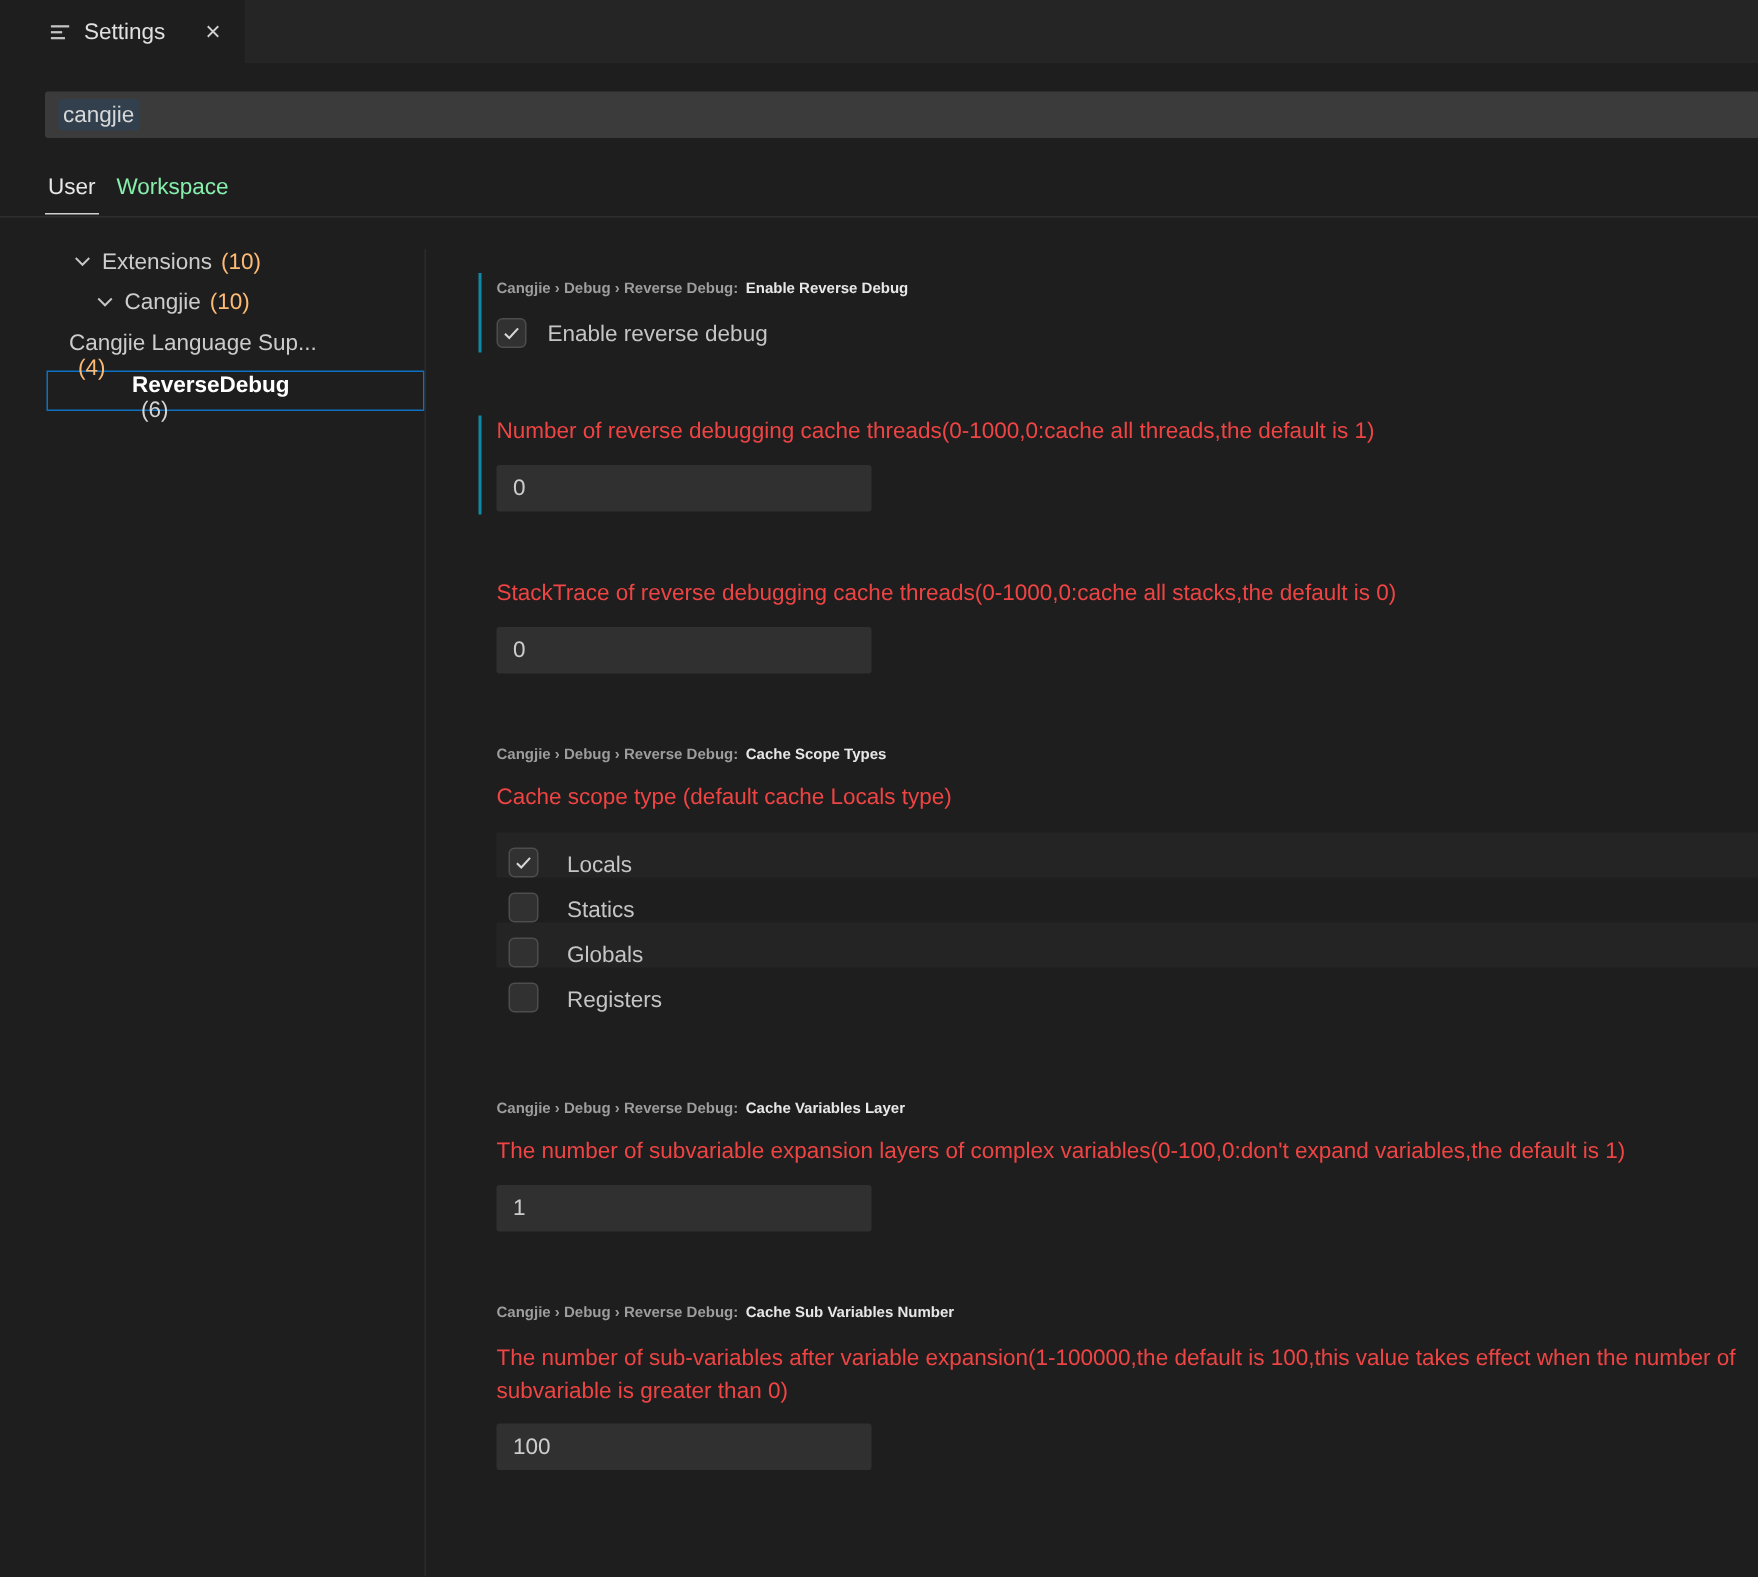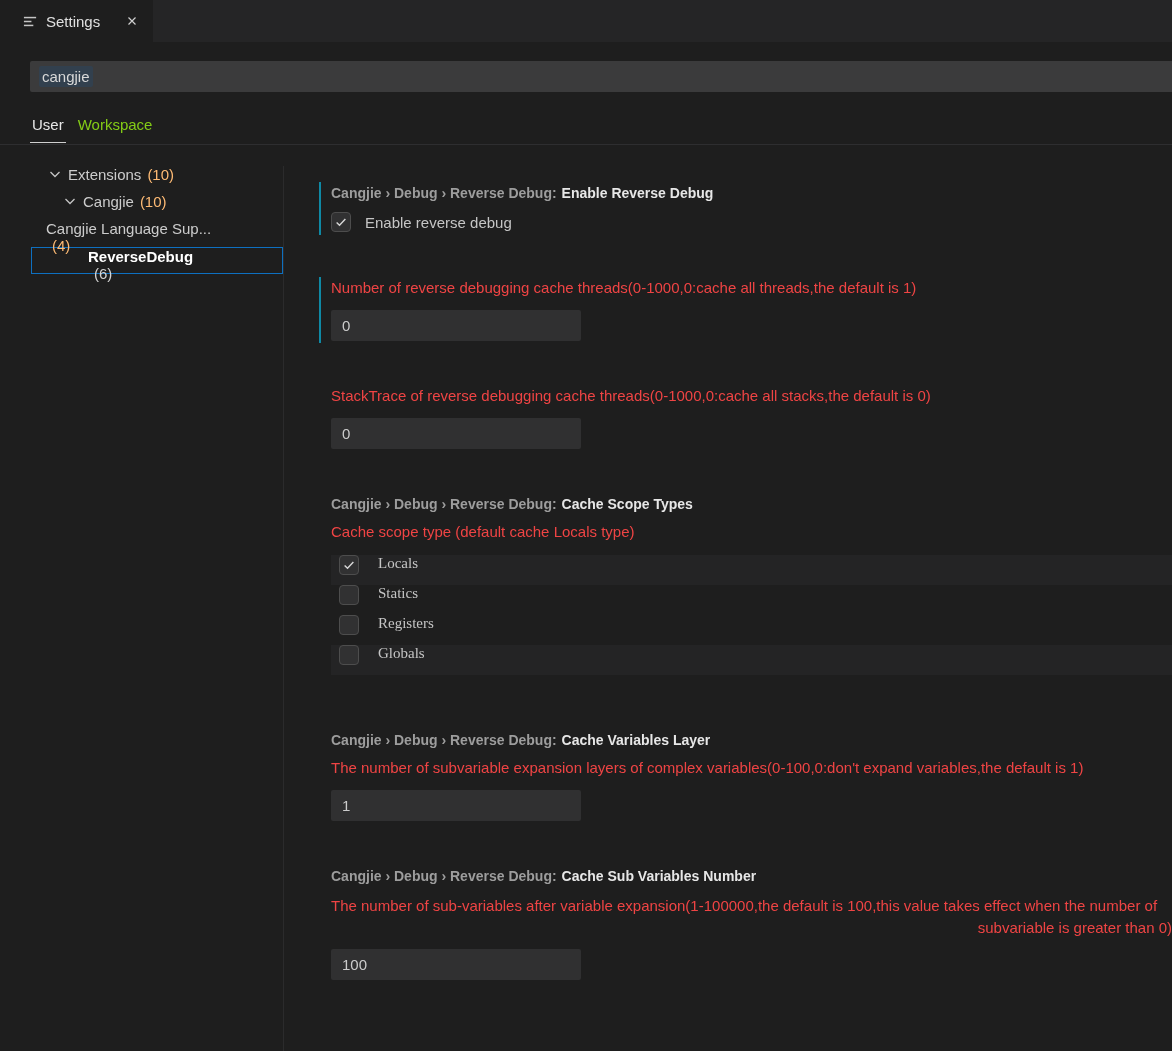--- a/index.html
+++ b/index.html
@@ -2,39 +2,39 @@
 <html><head>
 <meta charset="utf-8">
 <style>
   html,body{margin:0;padding:0;background:#1e1e1e;}
   body{
     position:relative;width:1172px;height:1051px;overflow:hidden;
     font-family:"Liberation Sans","DejaVu Sans",sans-serif;
     -webkit-font-smoothing:antialiased;
   }
   
-  .tabstrip{position:absolute;top:0;left:5px;right:0;height:42px;background:#252526;}
+  .tabstrip{position:absolute;top:0;left:15px;right:0;height:42px;background:#252526;}
   .tab{
     position:absolute;left:0;top:0;width:148px;height:42px;background:#1e1e1e;
     display:flex;align-items:center;box-sizing:border-box;padding:0 11px 0 18px;
     color:#e0e0e0;font-size:15px;
   }
   .tab-icon{display:inline-flex;margin-right:8px;}
   .tab-label{flex:0 0 auto;}
   .tab-close{margin-left:auto;display:inline-flex;align-items:center;justify-content:center;width:20px;height:20px;border-radius:4px;}
   
   .searchbox{
     position:absolute;top:61px;left:30px;right:0;height:31px;background:#3b3b3c;
     display:flex;align-items:center;padding:0 9px;box-sizing:border-box;
     border-radius:2px 0 0 2px;
   }
   .search-sel{background:#32404e;color:#d8d8d8;font-size:15px;padding:2px 3px;border-radius:2px;}
   
   .scope-tabs{position:absolute;top:114px;left:30px;display:flex;gap:10px;font-size:15px;}
-  .scope-tab{padding:2px 2px 9px;color:#84cc16;}
+  .scope-tab{padding:2px 2px 9px;color:#86efac;}
   .scope-tab.active{color:#e7e7e7;border-bottom:1px solid #cfcfcf;}
   .header-divider{position:absolute;top:144px;left:0;right:0;height:1px;background:#2e2e30;}
   
   .toc{position:absolute;top:166px;left:0;width:283px;bottom:0;font-size:15px;}
   .trow{height:27px;display:flex;align-items:flex-start;color:#cccccc;box-sizing:border-box;}
   .trow .chev{width:16px;height:16px;margin-right:5px;display:inline-flex;align-items:center;justify-content:center;flex:0 0 auto;}
   .trow .count{margin-left:6px;color:#fdba74;}
   .trow.lvl1{padding-left:47px;}
   .trow.lvl2{padding-left:62px;}
   .trow.lvl3{padding-left:46px;flex-direction:column;}
@@ -42,40 +42,40 @@
     margin-left:31px;border:1px solid #0e70c0;padding-left:56px;
     color:#ffffff;font-weight:700;flex-direction:column;
   }
   .trow.selected .count{color:#d4d4d4;font-weight:400;}
   .toc-divider{position:absolute;left:283px;top:166px;bottom:0;width:1px;background:#2b2b2c;}
   
   .settings-pane{position:absolute;left:284px;top:166px;right:0;bottom:0;padding-top:18px;overflow:hidden;}
   .setting{position:relative;padding:0 0 4px 47px;margin-bottom:42px;}
   .setting.scope-block{margin-bottom:52px;}
   .mod-bar{position:absolute;left:35px;top:-2px;bottom:2px;width:2px;background:#0f89a5;}
-  .stitle{font-size:14px;font-weight:600;line-height:18px;}
+  .stitle{font-size:10px;font-weight:600;line-height:18px;}
   .stitle .cat{color:#9d9d9d;margin-right:5px;}
   .stitle .sname{color:#e7e7e7;}
   .desc{margin-top:10px;font-size:15px;line-height:18px;color:#ef4444;}
   .desc.clip{white-space:nowrap;overflow:hidden;line-height:22px;}
-  .desc.cont{margin-top:0;line-height:22px;text-align:right;}
+  .desc.cont{margin-top:0;line-height:22px;}
   .text-input{
     display:block;margin-top:13px;width:250px;height:31px;background:#303031;border:none;
     border-radius:2px;color:#cccccc;font-size:15px;padding:0 11px;box-sizing:border-box;
     font-family:inherit;outline:none;
   }
   .text-input.last{margin-top:10px;}
   .check-row{margin-top:9px;display:flex;align-items:center;height:22px;}
   .checkbox{
     width:20px;height:20px;background:#313132;border:1px solid #4d4d4d;border-radius:4px;
     display:inline-flex;align-items:center;justify-content:center;box-sizing:border-box;flex:0 0 auto;
   }
   .check-label{margin-left:14px;color:#c5c5c5;font-size:15px;}
   .scope-list{margin-top:14px;}
-  .scope-row{height:30px;display:flex;align-items:flex-start;padding-left:8px;font-family:Liberation Serif, serif;}
+  .scope-row{height:30px;display:flex;align-items:flex-end;padding-left:8px;}
   .scope-row.striped{background:#242425;}
   .opt-label{margin-left:19px;color:#c5c5c5;font-size:15px;}
 </style>
 </head>
 <body>
 
 <div class="tabstrip">
   <div class="tab">
     <span class="tab-icon">
       <svg width="15" height="15" viewBox="0 0 16 16" fill="#c5c5c5">
@@ -172,28 +172,28 @@
           <svg width="14" height="14" viewBox="0 0 16 16" fill="none" stroke="#d7d7d7" stroke-width="1.6">
               <path d="M3 8.5 6.3 11.8 13 4.5"></path>
             </svg>
         </span>
         <span class="opt-label">Locals</span>
       </div>
       <div class="scope-row">
         <span class="checkbox"></span>
         <span class="opt-label">Statics</span>
       </div>
+      <div class="scope-row striped">
+        <span class="checkbox"></span>
+        <span class="opt-label">Globals</span>
+      </div>
       <div class="scope-row">
         <span class="checkbox"></span>
         <span class="opt-label">Registers</span>
       </div>
-      <div class="scope-row striped">
-        <span class="checkbox"></span>
-        <span class="opt-label">Globals</span>
-      </div>
     </div>
   </div>
 
   <div class="setting">
     <div class="stitle">
       <span class="cat">Cangjie › Debug › Reverse Debug:</span><span class="sname">Cache Variables Layer</span>
     </div>
     <div class="desc">The number of subvariable expansion layers of complex variables(0-100,0:don't expand variables,the default is 1)</div>
     <input class="text-input" value="1" style="">
   </div>

